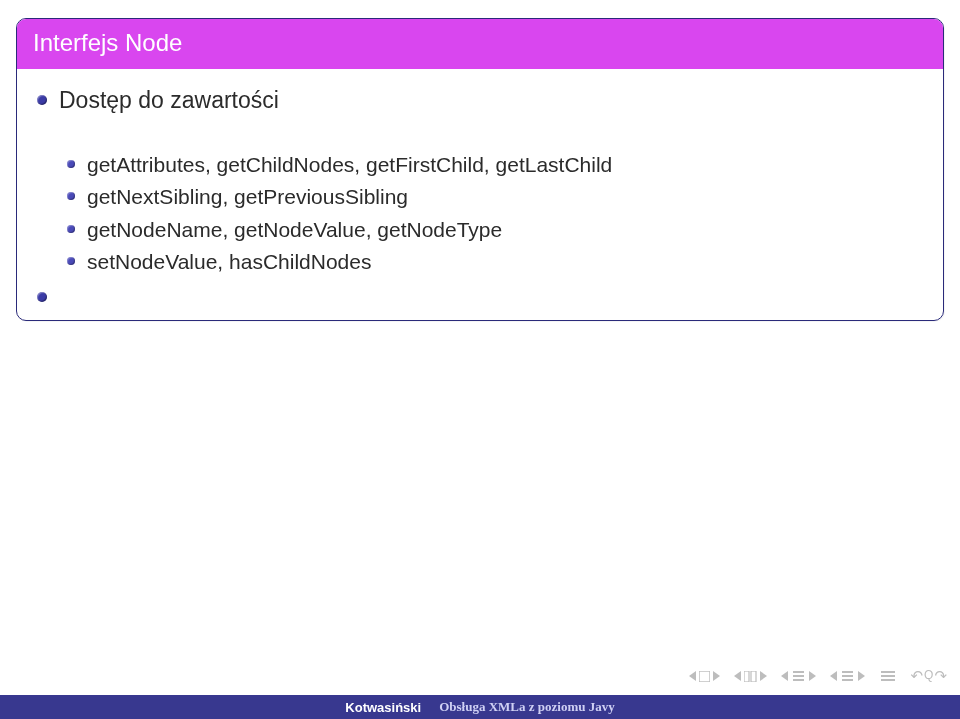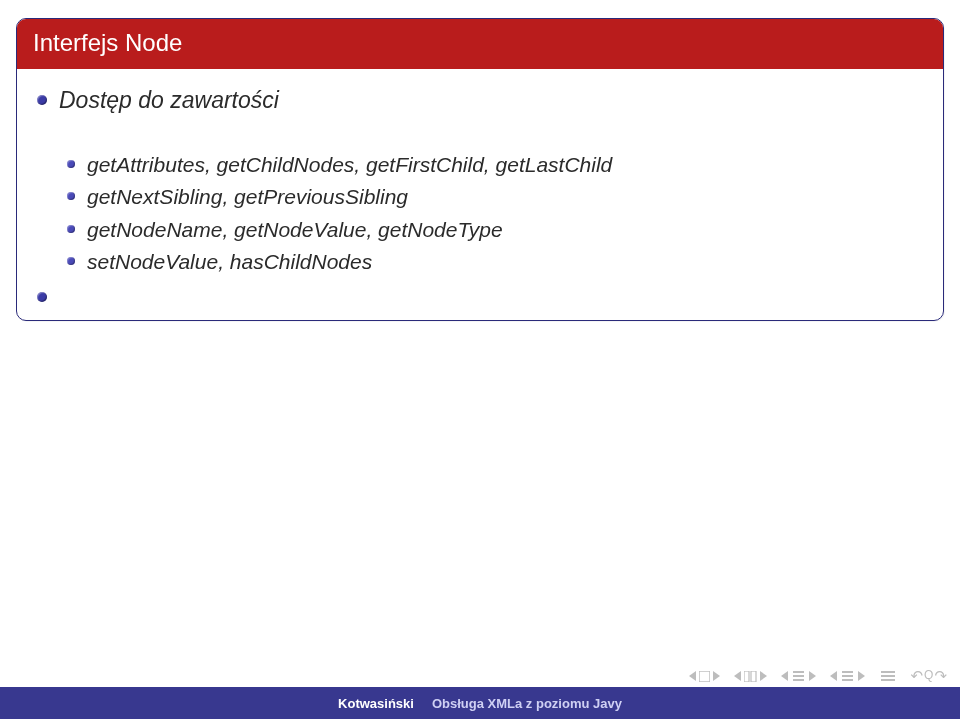--- a/index.html
+++ b/index.html
@@ -15,36 +15,35 @@
     padding: 18px 16px 0 16px;
   }
   .block {
     border: 1px solid #2a2a7a;
     border-radius: 10px;
     overflow: hidden;
     background: #fff;
     box-shadow: 1px 1px 0 rgba(0,0,0,0.04);
   }
   .block-header {
-    background: #b91c1c;
+    background: #d946ef;
     color: #fff;
     font-size: 24px;
     padding: 10px 16px 12px 16px;
     font-weight: 400;
   }
   .block-body {
     padding: 12px 16px 40px 16px;
     color: #2b2b2b;
   }
   ul.level1 {
     list-style: none;
     padding-left: 26px;
     font-size: 23px;
     line-height: 1.55;
-    font-style: italic;
   }
   ul.level1 > li {
     position: relative;
     margin: 2px 0;
   }
   ul.level1 > li::before {
     content: "";
     position: absolute;
     left: -22px;
     top: 12px;
@@ -73,31 +72,31 @@
     width: 8px;
     height: 8px;
     background: #4a4ab8;
     border-radius: 50%;
     box-shadow: inset -1px -1px 1px rgba(0,0,0,.3), inset 1px 1px 1px rgba(255,255,255,.3);
   }
 
   .footer {
     position: absolute;
     left: 0; right: 0; bottom: 0;
-    height: 32px;
+    height: 24px;
     background: #38388f;
     display: flex;
     align-items: center;
     justify-content: center;
     gap: 18px;
     color: #fff;
     font-size: 13px;
   }
   .footer .author { font-weight: 700; color: #fff; }
-  .footer .title  { font-weight: 700; color: #cfd0f4; }
+  .footer .title  { font-weight: 700; color: #cfd0f4; font-family: Liberation Serif, serif; }
 
   .nav-icons {
     position: absolute;
     right: 14px;
     bottom: 34px;
     display: flex;
     align-items: center;
     gap: 14px;
     color: #b8b8b8;
     font-size: 14px;

